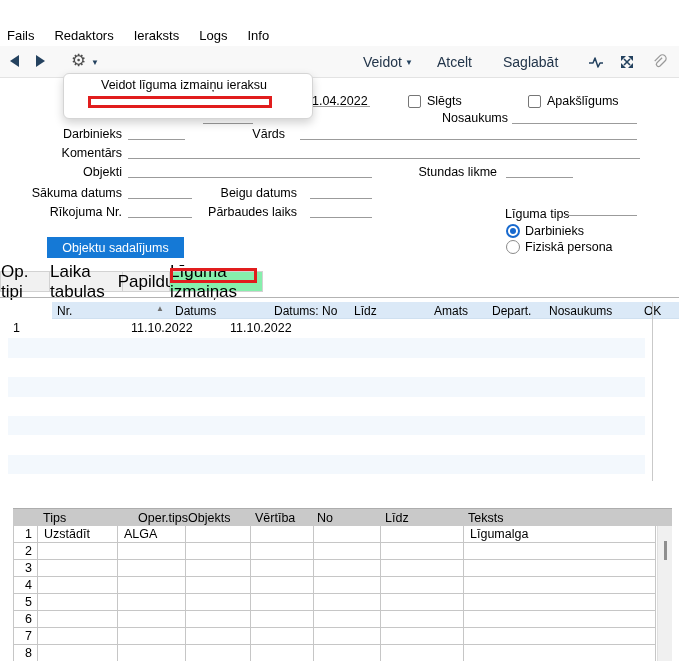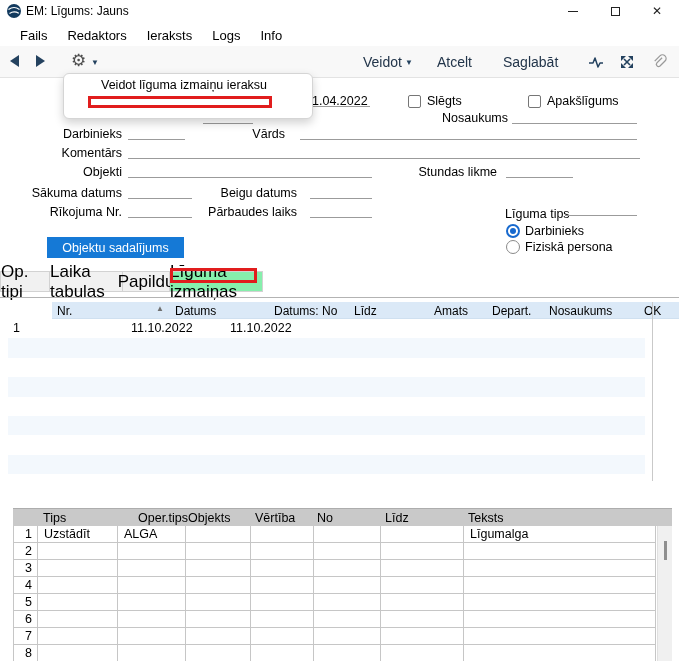--- a/index.html
+++ b/index.html
@@ -9,21 +9,21 @@
   
   .titlebar { position:absolute; left:0; top:0; width:679px; height:22px; background:#fff; }
   .title-text { position:absolute; left:26px; top:4px; font-size:12px; }
   .winbtn { position:absolute; top:0; width:34px; height:22px; display:flex; align-items:center; justify-content:center; color:#222; }
   .min-glyph { width:10px; height:0; border-top:1px solid #222; display:block; }
   .max-glyph { width:9px; height:9px; border:1px solid #222; display:block; }
   .close-glyph { font-size:12px; line-height:1; }
   
   .menubar { position:absolute; left:0; top:24px; height:22px; display:flex; align-items:center; font-size:13px; }
   .menubar .mitem { padding:0 10px; cursor:default; }
-  .menubar .mitem:first-child { padding-left:20px; }
+  .menubar .mitem:first-child { padding-left:7px; }
   
   .toolbar { position:absolute; left:0; top:46px; width:679px; height:32px; background:#f8f8f8; border-bottom:1px solid #e3e3e3; }
   .tool-label { position:absolute; top:8px; font-size:14px; color:#22354a; cursor:default; }
   .tri { width:0; height:0; position:absolute; top:9px; }
   .tri-left  { border-top:6px solid transparent; border-bottom:6px solid transparent; border-right:9px solid #24425f; }
   .tri-right { border-top:6px solid transparent; border-bottom:6px solid transparent; border-left:9px solid #24425f; }
   .gear { position:absolute; left:71px; top:4px; font-size:17px; color:#4f4f4f; }
   .caret { position:absolute; font-size:8px; color:#24425f; }
   
   .popup { position:absolute; left:63px; top:73px; width:250px; height:46px; background:#fff; border:1px solid #d5d5d5; border-radius:6px; box-shadow:0 4px 10px rgba(0,0,0,.18); z-index:50; }
@@ -61,36 +61,20 @@
   .g { border-right:1px solid #c6c6c6; border-bottom:1px solid #c6c6c6; font-size:12.5px; padding:1px 0 0 6px; white-space:nowrap; overflow:hidden; background:#fff; }
   .g.num { text-align:right; padding:1px 5px 0 0; }
   .sbar { position:absolute; left:657px; top:526px; width:15px; height:135px; background:#f0f0f0; border-left:1px solid #e0e0e0; }
   .sthumb { position:absolute; left:6px; top:15px; width:3px; height:19px; background:#8f8f8f; }
 </style>
 </head>
 <body>
 
 <div id="app">
 
-  <div class="titlebar">
-    <svg class="abs" style="left:6px;top:3px;" width="16" height="16" viewBox="0 0 16 16">
-      <circle cx="8" cy="8" r="7" fill="#123a5e"></circle>
-      <path d="M2.5 6.5 Q8 2.5 13.5 6.5 M3.5 10.5 Q8 7.5 12.8 10.3" stroke="#fff" stroke-width="1.2" fill="none"></path>
-    </svg>
-    <span class="title-text">EM: Līgums: Jauns</span>
-    <div class="winbtn" style="left:556px;">
-        <span class="min-glyph"></span>
-      </div>
-    <div class="winbtn" style="left:598px;">
-        <span class="max-glyph"></span>
-      </div>
-    <div class="winbtn" style="left:640px;">
-        <span class="close-glyph">✕</span>
-      </div>
-  </div>
 
   <div class="menubar">
     <span class="mitem">Fails</span>
     <span class="mitem">Redaktors</span>
     <span class="mitem">Ieraksts</span>
     <span class="mitem">Logs</span>
     <span class="mitem">Info</span>
   </div>
 
   <div class="toolbar">

